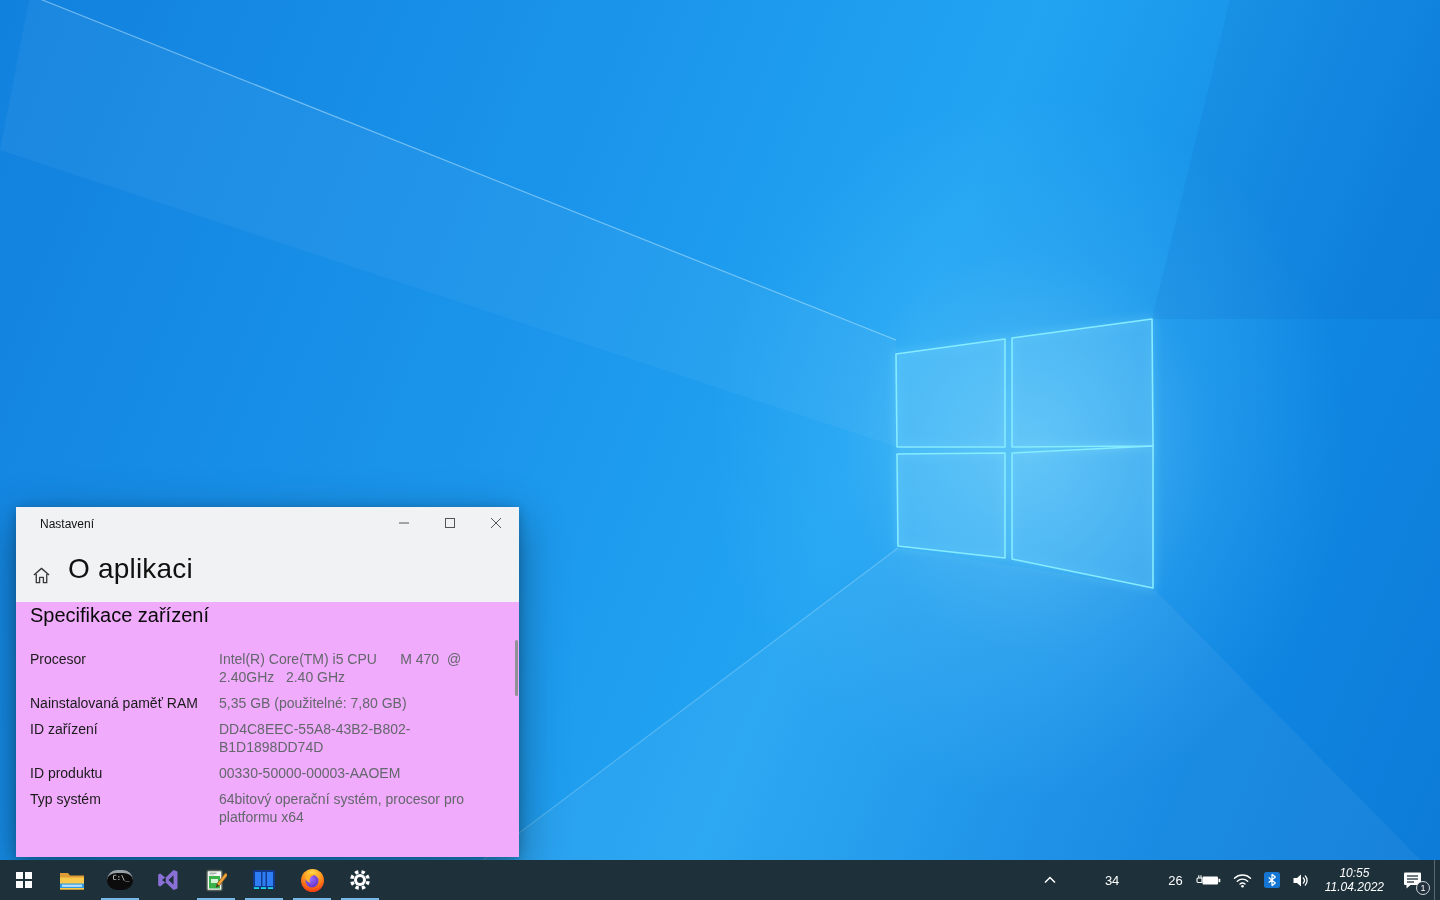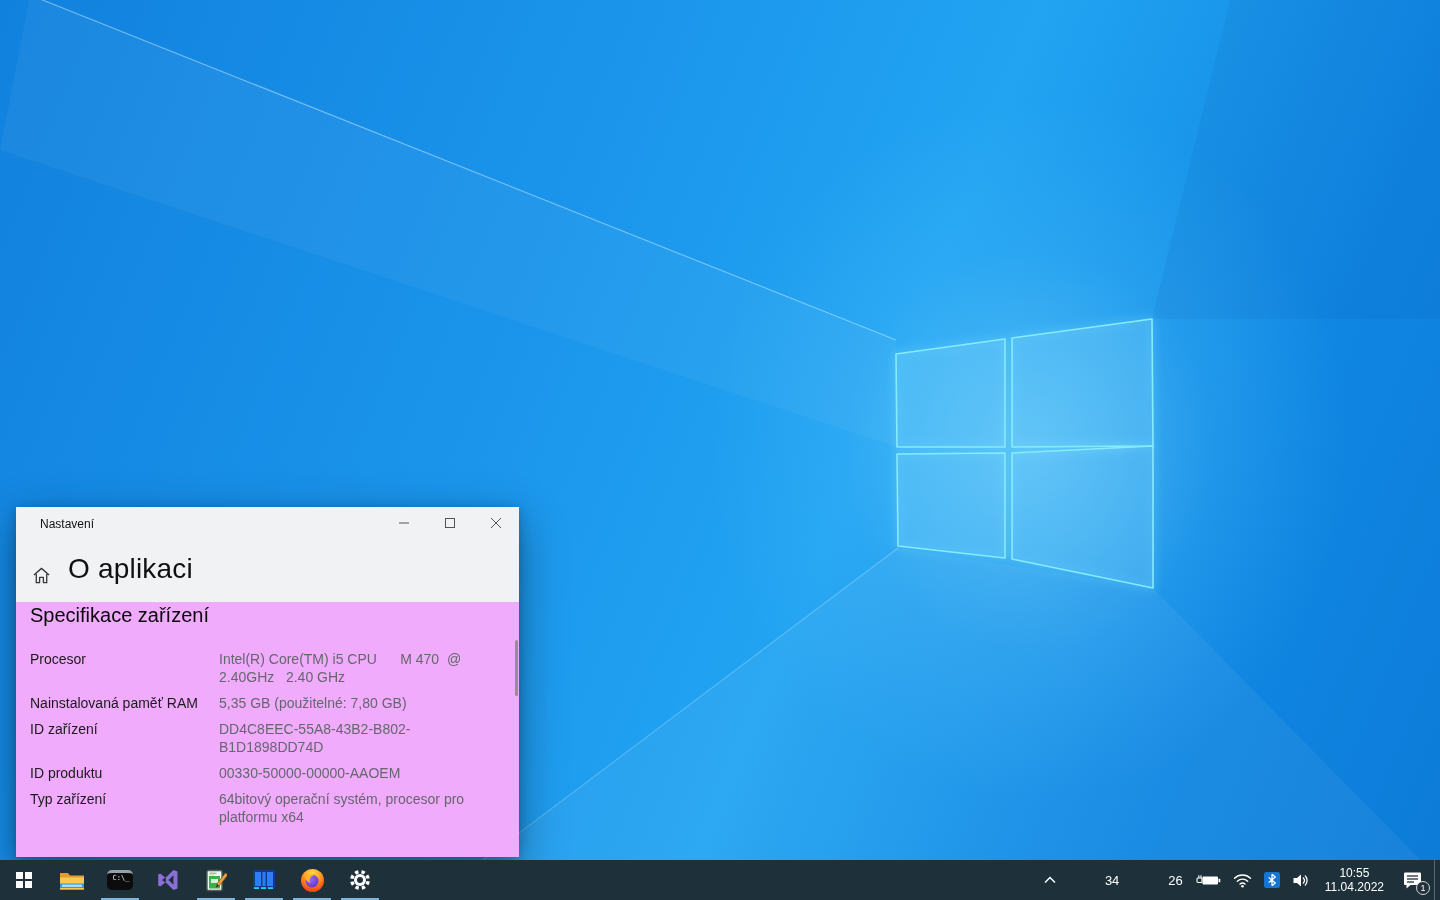--- a/index.html
+++ b/index.html
@@ -44,29 +44,29 @@
     background:#1e3039; display:flex; align-items:stretch; color:#fff;
   }
   .tb-btn { width:48px; height:40px; position:relative; display:flex; align-items:center; justify-content:center; background:transparent; border:none; }
   .tb-btn.active::after { content:""; position:absolute; left:5px; right:5px; bottom:0; height:2px; background:#76b9e8; }
   .start-grid { display:grid; grid-template-columns:7.5px 7.5px; grid-template-rows:7.5px 7.5px; gap:1.5px; }
   .start-grid span { background:#fff; }
 
   .tray { margin-left:auto; display:flex; align-items:center; }
   .tray-btn { height:40px; display:flex; align-items:center; justify-content:center; background:transparent; border:none; color:#fff; padding:0 6px; }
   .tray-num { font-size:13px; padding:0 7px;margin-left:35px; }
-  .clock { font-size:12px; line-height:14px; text-align:center; padding:0 9px; }
+  .clock { font-size:12px; line-height:14px; text-align:center; padding:0 9px;font-style:italic; }
   .notif { position:relative; padding:0 10px 0 8px; }
   .badge {
     position:absolute; right:4px; bottom:5px; width:14px; height:14px; border-radius:50%;
     background:#22313c; border:1px solid #cfd6db; color:#fff; font-size:9px; line-height:12px; text-align:center;
   }
   .show-desktop { width:6px; height:40px; border-left:1px solid rgba(255,255,255,.28); background:transparent; border-top:none; border-right:none; border-bottom:none; }
 
-  .cmd-icon { width:26px; height:20px; background:#0c0c0c; border-radius:5px; border-top:3px solid #97a0a6; font-family:"DejaVu Sans Mono", monospace; font-size:7px; color:#dfe3e5; padding:1px 0 0 2px; }
+  .cmd-icon { width:26px; height:20px; background:#0c0c0c; border-radius:10px; border-top:3px solid #97a0a6; font-family:"DejaVu Sans Mono", monospace; font-size:7px; color:#dfe3e5; padding:1px 0 0 2px; }
 </style>
 </head>
 <body>
 
 <div class="desktop">
   <svg width="1440" height="900" viewBox="0 0 1440 900">
     <defs>
       <filter id="cyanGlow" x="-40%" y="-40%" width="180%" height="180%">
         <feDropShadow dx="0" dy="0" stdDeviation="5" flood-color="#8ceeff" flood-opacity="0.75"></feDropShadow>
       </filter>
@@ -127,24 +127,24 @@
         <div class="spec-label">Nainstalovaná paměť RAM</div>
         <div class="spec-value">5,35 GB (použitelné: 7,80 GB)</div>
       </div>
       <div class="spec-row">
         <div class="spec-label">ID zařízení</div>
         <div class="spec-value">DD4C8EEC-55A8-43B2-B802-
 B1D1898DD74D</div>
       </div>
       <div class="spec-row">
         <div class="spec-label">ID produktu</div>
-        <div class="spec-value">00330-50000-00000-AAOEM</div>
-      </div>
-      <div class="spec-row">
-        <div class="spec-label">Typ zařízení</div>
+        <div class="spec-value">00330-50000-00003-AAOEM</div>
+      </div>
+      <div class="spec-row">
+        <div class="spec-label">Typ systém</div>
         <div class="spec-value">64bitový operační systém, procesor pro
 platformu x64</div>
       </div>
     </div>
   </div>
   <div class="vscroll"></div>
 </div>
 
 <div class="taskbar">
   <button class="tb-btn">

